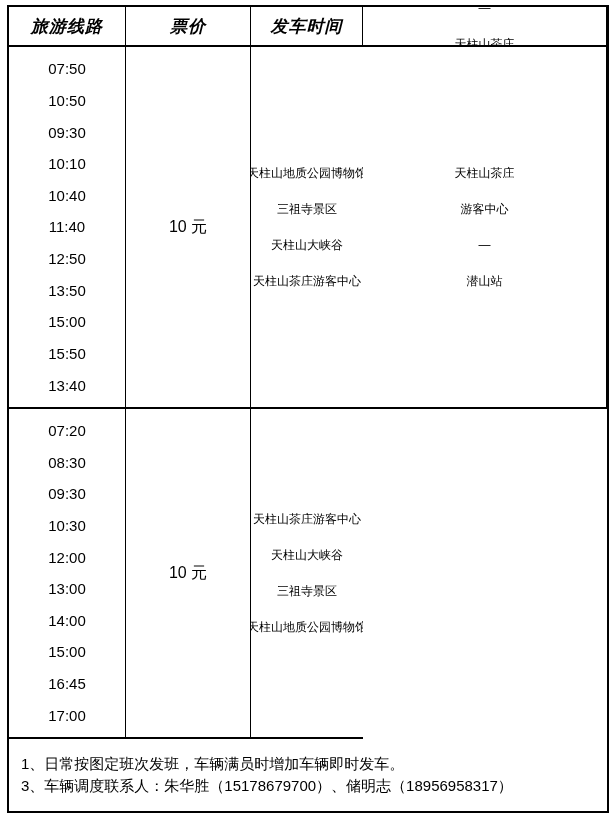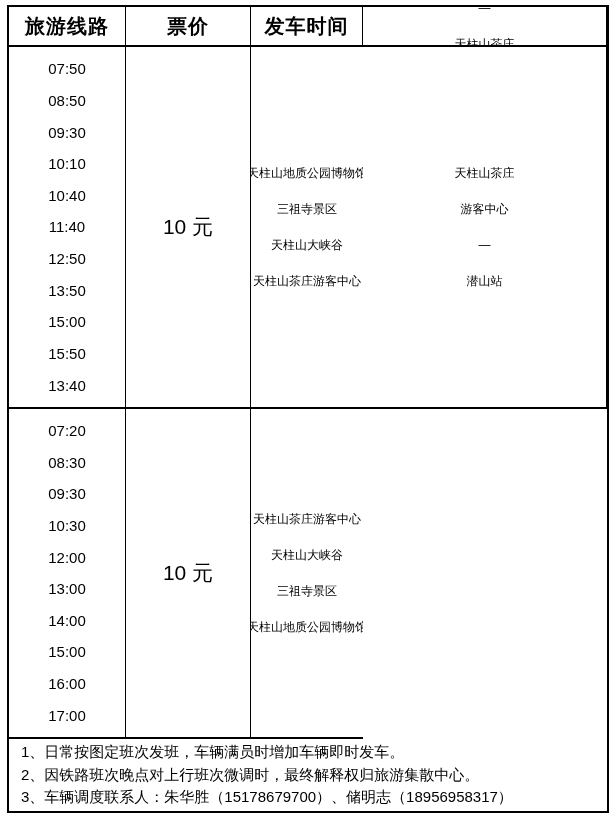--- a/index.html
+++ b/index.html
@@ -31,35 +31,36 @@
     display: flex;
     flex-direction: column;
     align-items: center;
     justify-content: center;
     text-align: center;
     overflow: hidden;
   }
   .cell.last-col { border-right: none; }
   .header-cell {
     font-weight: bold;
-    font-size: 20px;
+    font-size: 17px;
     letter-spacing: 1px;
+    font-style: italic;
   }
   .route-cell, .via-cell {
     font-size: 12px;
     gap: 19px;
     line-height: 17px;
   }
   .times-cell {
     font-size: 15px;
     justify-content: space-around;
     padding: 6px 0;
     line-height: 17px;
   }
-  .price-cell { font-size: 21px; }
+  .price-cell { font-size: 16px; }
   .notes-cell {
     grid-column: 1 / -1;
     border-right: none;
     border-bottom: none;
     align-items: flex-start;
     justify-content: center;
     text-align: left;
     font-size: 15px;
     line-height: 22.5px;
     padding: 2px 12px;
@@ -82,21 +83,21 @@
   </div>
 
   <div class="cell route-cell">
       <span class="line">潜山站</span>
       <span class="line">—</span>
       <span class="line">天柱山茶庄</span>
       <span class="line">游客中心</span>
     </div>
   <div class="cell times-cell">
       <span class="line">07:50</span>
-      <span class="line">08:50</span>
+      <span class="line">10:50</span>
       <span class="line">09:30</span>
       <span class="line">10:10</span>
       <span class="line">10:40</span>
       <span class="line">11:40</span>
       <span class="line">12:50</span>
       <span class="line">13:50</span>
       <span class="line">15:00</span>
       <span class="line">15:50</span>
       <span class="line">13:40</span>
     </div>
@@ -118,32 +119,31 @@
     </div>
   <div class="cell times-cell">
       <span class="line">07:20</span>
       <span class="line">08:30</span>
       <span class="line">09:30</span>
       <span class="line">10:30</span>
       <span class="line">12:00</span>
       <span class="line">13:00</span>
       <span class="line">14:00</span>
       <span class="line">15:00</span>
-      <span class="line">16:00</span>
+      <span class="line">16:45</span>
       <span class="line">17:00</span>
     </div>
   <div class="cell price-cell">
     <span class="line">10 元</span>
   </div>
   <div class="cell via-cell last-col">
       <span class="line">天柱山茶庄游客中心</span>
       <span class="line">天柱山大峡谷</span>
       <span class="line">三祖寺景区</span>
       <span class="line">天柱山地质公园博物馆</span>
     </div>
 
   <div class="cell notes-cell">
       <div class="line">1、日常按图定班次发班，车辆满员时增加车辆即时发车。</div>
-      <div class="line">2、因铁路班次晚点对上行班次微调时，最终解释权归旅游集散中心。</div>
       <div class="line">3、车辆调度联系人：朱华胜（15178679700）、储明志（18956958317）</div>
     </div>
 
 </div>
 
 </body></html>

